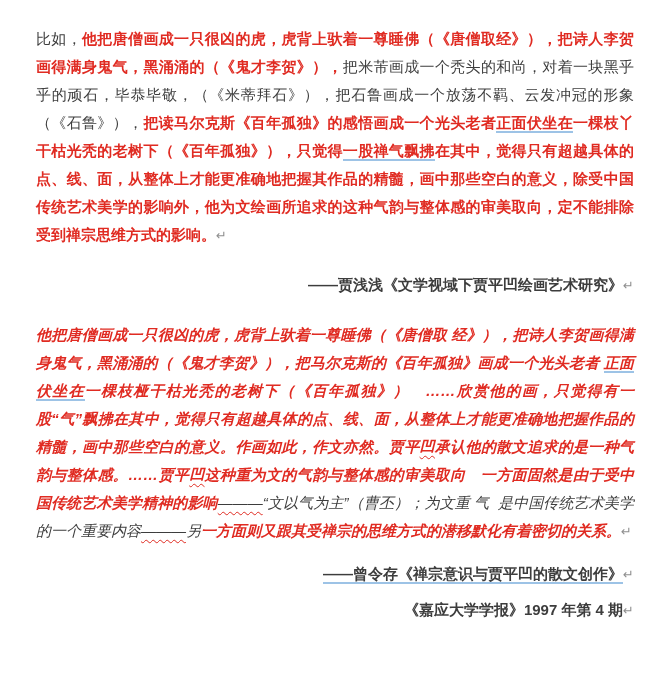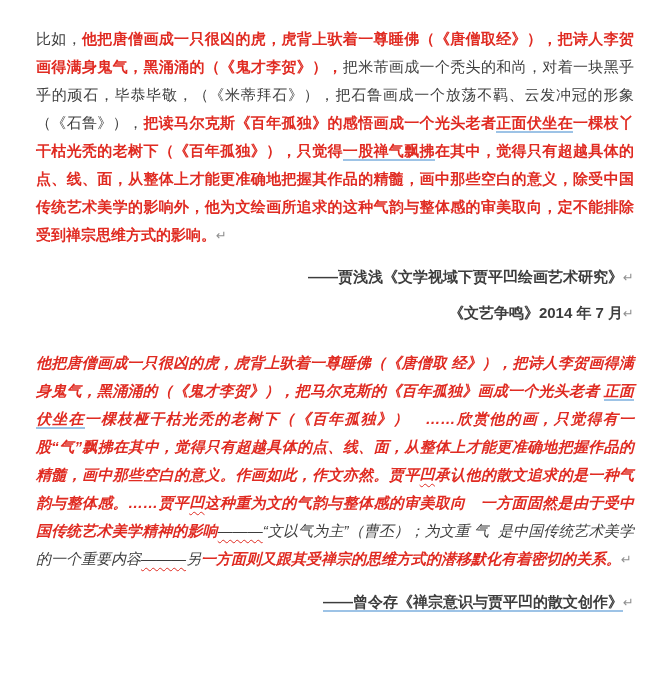--- a/index.html
+++ b/index.html
@@ -25,21 +25,21 @@
     white-space: pre-wrap;
   }
   p.body {
     text-align: justify;
     text-align-last: left;
   }
   p.cite {
     text-align: right;
     font-weight: 700;
     color: var(--black, #3d3d3d);
-    margin-top: 13px;
+    margin-top: 21px;
   }
   p.cite.tight { margin-top: 7px; }
   p.body.second { margin-top: 21px; font-style: italic; }
   p.cite.third { margin-top: 14px; }
 
   .run { }
   .black   { color: var(--black, #3d3d3d); font-weight: 400; }
   .redbold { color: var(--red, #e02b22); font-weight: 700; }
   .redbold-ul {
     color: var(--red, #e02b22); font-weight: 700;
@@ -67,16 +67,16 @@
     font-weight: 400;
     font-size: 13px;
   }
 </style>
 </head>
 <body>
 
 <main class="doc">
     <p class="para body first"><span class="run black">比如，</span><span class="run redbold">他把唐僧画成一只很凶的虎，虎背上驮着一尊睡佛（《唐僧取经》），把诗人李贺画得满身鬼气，黑涌涌的（《鬼才李贺》），</span><span class="run black">把米芾画成一个秃头的和尚，对着一块黑乎乎的顽石，毕恭毕敬，（《米蒂拜石》），把石鲁画成一个放荡不羁、云发冲冠的形象（《石鲁》），</span><span class="run redbold">把读马尔克斯《百年孤独》的感悟画成一个光头老者</span><span class="run redbold-ul">正面伏坐在</span><span class="run redbold">一棵枝丫干枯光秃的老树下（《百年孤独》），只觉得</span><span class="run redbold-ul">一股禅气飘拂</span><span class="run redbold">在其中，觉得只有超越具体的点、线、面，从整体上才能更准确地把握其作品的精髓，画中那些空白的意义，除受中国传统艺术美学的影响外，他为文绘画所追求的这种气韵与整体感的审美取向，定不能排除受到禅宗思维方式的影响。</span><span class="run mark">↵</span></p>
     <p class="para cite" style="font-weight: 700;"><span class="run black" style="font-weight: 700;">——贾浅浅《文学视域下贾平凹绘画艺术研究》</span><span class="run mark">↵</span></p>
-    <p class="para cite tight" style="font-weight: 700;"><span class="run black" style="font-weight: 700;">《文艺争鸣》2014 年 7 月</span><span class="run mark">↵</span></p>
     <p class="para body second"><span class="run redbold">他把唐僧画成一只很凶的虎，虎背上驮着一尊睡佛（《唐僧取 经》），把诗人李贺画得满身鬼气，黑涌涌的（《鬼才李贺》），把马尔克斯的《百年孤独》画成一个光头老者 </span><span class="run redbold-ul">正面伏坐在</span><span class="run redbold">一棵枝桠干枯光秃的老树下（《百年孤独》）　……欣赏他的画，只觉得有一股“气”飘拂在其中，觉得只有超越具体的点、线、面，从整体上才能更准确地把握作品的精髓，画中那些空白的意义。作画如此，作文亦然。贾平</span><span class="run redbold-wavy">凹</span><span class="run redbold">承认他的散文追求的是一种气韵与整体感。……贾平</span><span class="run redbold-wavy">凹</span><span class="run redbold">这种重为文的气韵与整体感的审美取向　一方面固然是由于受中国传统艺术美学精神的影响</span><span class="run black-wavy">———</span><span class="run black">“文以气为主”（曹丕）；为文重 气  是中国传统艺术美学的一个重要内容</span><span class="run black-wavy">———</span><span class="run black">另</span><span class="run redbold">一方面则又跟其受禅宗的思维方式的潜移默化有着密切的关系。</span><span class="run mark">↵</span></p>
     <p class="para cite third" style="font-weight: 700;"><span class="run blackbold-ul">——曾令存《禅宗意识与贾平凹的散文创作》</span><span class="run mark">↵</span></p>
+    <p class="para cite tight" style="font-weight: 700;"><span class="run black" style="font-weight: 700;">《嘉应大学学报》1997 年第 4 期</span><span class="run mark">↵</span></p>
   </main>
 
 </body></html>

